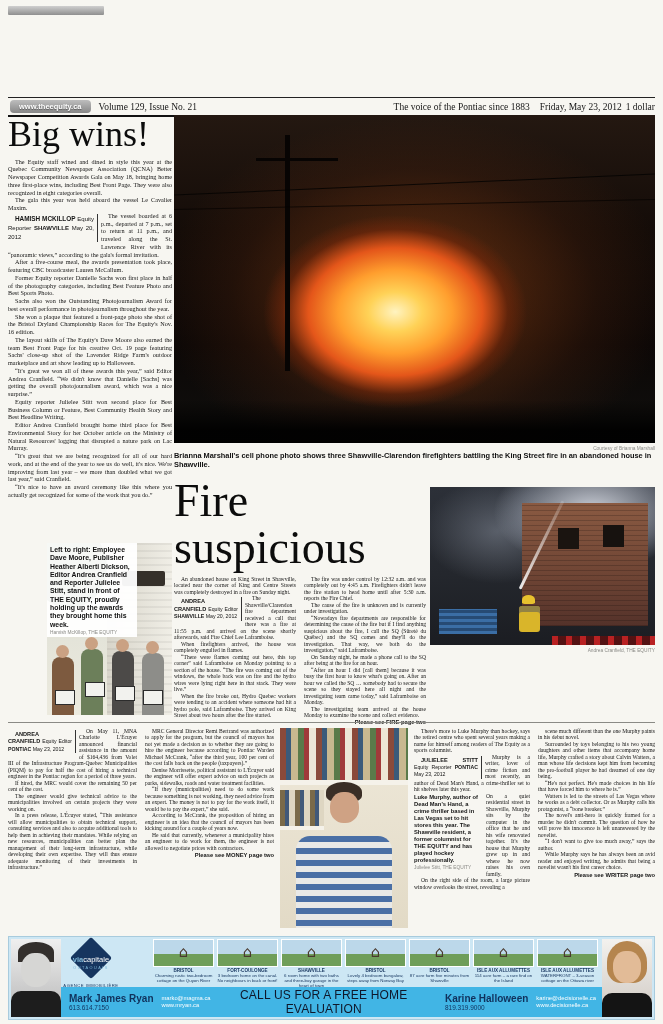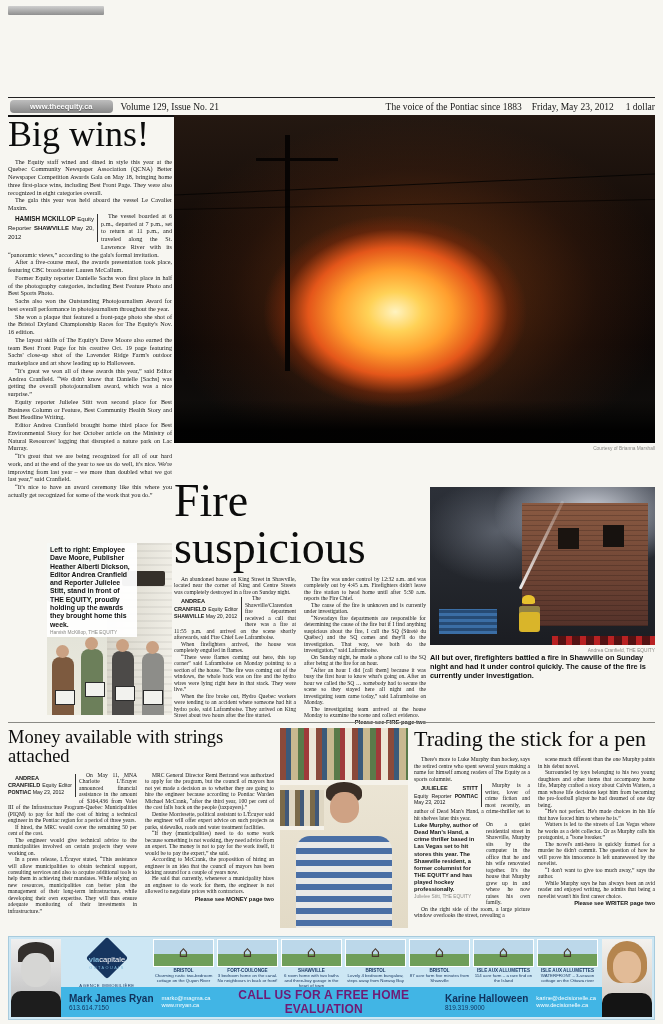--- a/index.html
+++ b/index.html
@@ -14,25 +14,25 @@
   .scan-strip { position:absolute; left:8px; top:6px; width:96px; height:9px;
     background:linear-gradient(180deg,#cfcfcf,#8f8f8f); border-radius:1px; }
   .masthead { position:absolute; left:0; top:10px; width:100%; margin:0;
     text-align:center; font-variant:small-caps; font-weight:bold;
     font-size:84px; line-height:1; letter-spacing:8px; color:#0a0a0a; }
   .infobar { position:absolute; left:8px; top:97px; width:647px; height:17px;
     border-top:1px solid #222; border-bottom:2px solid #111;
     display:flex; align-items:center; font-size:9.5px; }
   .webbtn { background:linear-gradient(180deg,#bdbdbd,#878787); color:#fff;
     font-family:"Liberation Sans",sans-serif; font-weight:bold; font-size:7.5px;
-    padding:2px 20px; border-radius:4px; margin:0 8px 0 2px; text-shadow:0 1px 1px #555; }
+    padding:2px 9px; border-radius:4px; margin:0 8px 0 2px; text-shadow:0 1px 1px #555; }
   .vol { margin-right:10px; }
   .tagline { flex:1; text-align:right; }
   .dateline { margin-left:10px; white-space:nowrap; }
-  .price { margin-left:12px; }
+  .price { margin-left:4px; }
 
   
   .hl { font-weight:normal; margin:0; line-height:1.02; color:#0c0c0c; }
   .body-lg { font-size:6.2px; line-height:1.25; text-align:justify; }
   .body-sm { font-size:5.6px; line-height:1.16; text-align:justify; }
   .body-lg p, .body-sm p { margin:0; text-indent:7px; }
   .cols { display:flex; gap:8px; }
   .col { overflow:hidden; }
   .cont { font-family:"Liberation Sans",sans-serif; font-weight:bold;
     text-align:right; text-indent:0 !important; font-size:5.8px; margin-top:1px !important; }
@@ -142,21 +142,21 @@
     background:linear-gradient(180deg,#efefef,#b7b7b7); z-index:3; }
   .ad-photo div { position:absolute; }
   .ad-photo-left { left:2px; }
   .ad-photo-right { right:2px; background:linear-gradient(180deg,#f3f1ee,#cfc9c2); }
   .mk-hair { left:7px; top:3px; width:36px; height:20px; background:#332f2c; border-radius:50% 50% 0 0; }
   .mk-face { left:10px; top:14px; width:30px; height:34px; background:#d6d6d4; border-radius:45%; }
   .mk-body { left:0; bottom:0; width:100%; height:26px; background:#1d1d1d; border-radius:10px 10px 0 0; }
   .kd-hair { left:5px; top:2px; width:40px; height:42px; background:#b5854e; border-radius:50% 50% 35% 35%; }
   .kd-face { left:11px; top:12px; width:28px; height:32px; background:#e2bb97; border-radius:45%; }
   .kd-body { left:0; bottom:0; width:100%; height:24px; background:#141414; border-radius:10px 10px 0 0; }
-  .ad-logo { left:54px; top:2px; width:88px; height:50px; text-align:center; }
+  .ad-logo { left:38px; top:2px; width:88px; height:50px; text-align:center; }
   .diamond-wrap { position:relative; width:100%; height:40px; }
   .diamond { position:absolute; left:50%; top:4px; width:30px; height:30px; margin-left:-15px;
     background:#16355f; transform:rotate(45deg); border-radius:3px; }
   .diamond-text { position:absolute; left:0; top:9px; width:100%; text-align:center; line-height:1.1; }
   .via { color:#7fb8d8; font-weight:bold; font-size:7.5px; }
   .cap { color:#ffffff; font-size:7.5px; }
   .outaouais { display:block; color:#7fb8d8; font-size:3.8px; letter-spacing:1.5px; }
   .agence { margin-top:4px; color:#16355f; font-size:4.2px; letter-spacing:.5px; }
   .ad-listings { left:144px; right:56px; top:2px; height:48px; display:flex; gap:3px; }
   .listing { flex:1; min-width:0; }
@@ -165,21 +165,21 @@
   .house-glyph { font-family:"DejaVu Sans",sans-serif; font-size:15px; line-height:24px; color:#4a3a2e; }
   .l-loc { margin-top:1px; font-weight:bold; font-size:4.6px; color:#16355f;
     text-align:center; text-transform:uppercase; line-height:1.15; }
   .l-desc { font-size:4.4px; color:#16355f; text-align:center; line-height:1.15; }
   .ad-band { left:52px; right:52px; bottom:2px; height:30px; background:#41b5e5;
     display:flex; align-items:center; z-index:2; }
   .a-block { margin-left:8px; white-space:nowrap; }
   .a-name { color:#10315c; font-weight:bold; font-size:10px; line-height:1.1; }
   .a-phone { color:#10315c; font-size:6.5px; }
   .a-contact { margin-left:8px; color:#fff; font-size:5.8px; line-height:1.25; white-space:nowrap; }
-  .ad-cta { flex:1; text-align:center; color:#701a75; font-weight:bold; font-size:12px; letter-spacing:.2px; }
+  .ad-cta { flex:1; text-align:center; color:#0f172a; font-weight:normal; font-size:12px; letter-spacing:.2px; }
 </style>
 </head>
 <body>
 
 <div class="page">
 
   <div class="scan-strip"></div>
 
   <div class="infobar">
     <span class="webbtn">www.theequity.ca</span>
@@ -243,20 +243,21 @@
   </div>
 
   <div class="photo photo-fire-main" style="left:174px;top:115px;width:481px;height:328px;">
     <div class="pole1"></div>
     <div class="crossarm"></div>
     <div class="wire1"></div>
     <div class="wire2"></div>
     <div class="fg-dark"></div>
   </div>
   <div class="abs credit" style="left:174px;top:446px;width:481px;">Courtesy of Brianna Marshall</div>
+  <div class="abs caption" style="left:174px;top:452px;width:481px;">Brianna Marshall's cell phone photo shows three Shawville-Clarendon firefighters battling the King Street fire in an abandoned house in Shawville.</div>
 
   <section class="abs" style="left:174px;top:478px;width:252px;">
     <h2 class="hl" style="font-size:46px;margin-bottom:4px;">Fire suspicious</h2>
     <div class="cols body-sm">
       <div class="col" style="width:122px;height:172px;">
         <p>An abandoned house on King Street in Shawville, located near the corner of King and Centre Streets was completely destroyed in a fire on Sunday night.</p>
         <p>
           <span class="byline sm">
             <span class="bl-name">ANDREA CRANFIELD</span>
             <span class="bl-title">Equity Editor</span>
@@ -284,26 +285,24 @@
     <div class="building"></div>
     <div class="bwin1"></div>
     <div class="bwin2"></div>
     <div class="spray"></div>
     <div class="helmet"></div>
     <div class="jacket"></div>
     <div class="pallets"></div>
     <div class="redlights"></div>
   </div>
   <div class="abs credit" style="left:430px;top:648px;width:225px;">Andrea Cranfield, THE EQUITY</div>
-  <div class="abs caption" style="left:430px;top:654px;width:225px;">All but over, firefighters battled a fire in Shawville on Sunday night and had it under control quickly. The cause of the fire is currently under investigation.</div>
 
   <div class="hr" style="left:8px;top:722px;width:647px;"></div>
 
   <section class="abs" style="left:8px;top:728px;width:266px;">
-    <h2 class="hl" style="font-size:18.5px;margin-bottom:6px;">Money available with strings attached</h2>
     <div class="cols body-sm">
       <div class="col" style="width:129px;height:198px;">
         <p>
           <span class="byline sm">
             <span class="bl-name">ANDREA CRANFIELD</span>
             <span class="bl-title">Equity Editor</span>
             <span class="bl-date"><b class="bl-place">PONTIAC</b> <span>May 23, 2012</span></span>
           </span>
           <span>On May 11, MNA Charlotte L'Écuyer announced financial assistance in the amount of $164,436 from Volet III of the Infrastructure Program-Quebec Municipalities (PIQM) to pay for half the cost of hiring a technical engineer in the Pontiac region for a period of three years.</span>
         </p>
@@ -324,21 +323,20 @@
 
   <div class="photo photo-murphy" style="left:280px;top:728px;width:128px;height:200px;">
     <div class="books"></div>
     <div class="shelf2"></div>
     <div class="m-hair"></div>
     <div class="m-face"></div>
     <div class="m-body"></div>
   </div>
 
   <section class="abs" style="left:414px;top:728px;width:241px;">
-    <h2 class="hl" style="font-size:22px;margin-bottom:6px;">Trading the stick for a pen</h2>
     <div class="cols body-sm">
       <div class="col" style="width:116px;height:196px;">
         <p>There's more to Luke Murphy than hockey, says the retired centre who spent several years making a name for himself among readers of The Equity as a sports columnist.</p>
         <p>
           <span class="byline sm">
             <span class="bl-name">JULIELEE STITT</span>
             <span class="bl-title">Equity Reporter</span>
             <span class="bl-date"><b class="bl-place">PONTIAC</b> <span>May 23, 2012</span></span>
           </span>
           <span>Murphy is a writer, lover of crime fiction and most recently, an author of Dead Man's Hand, a crime-thriller set to hit shelves later this year.</span>

